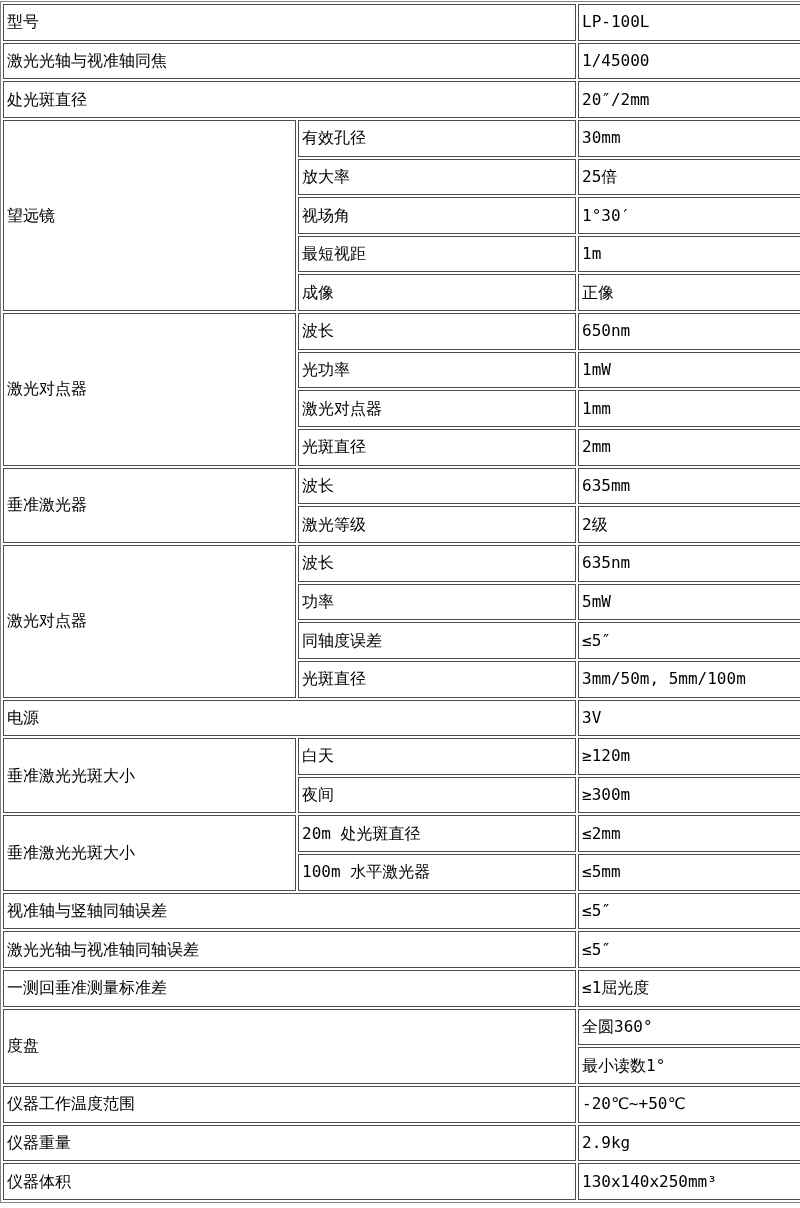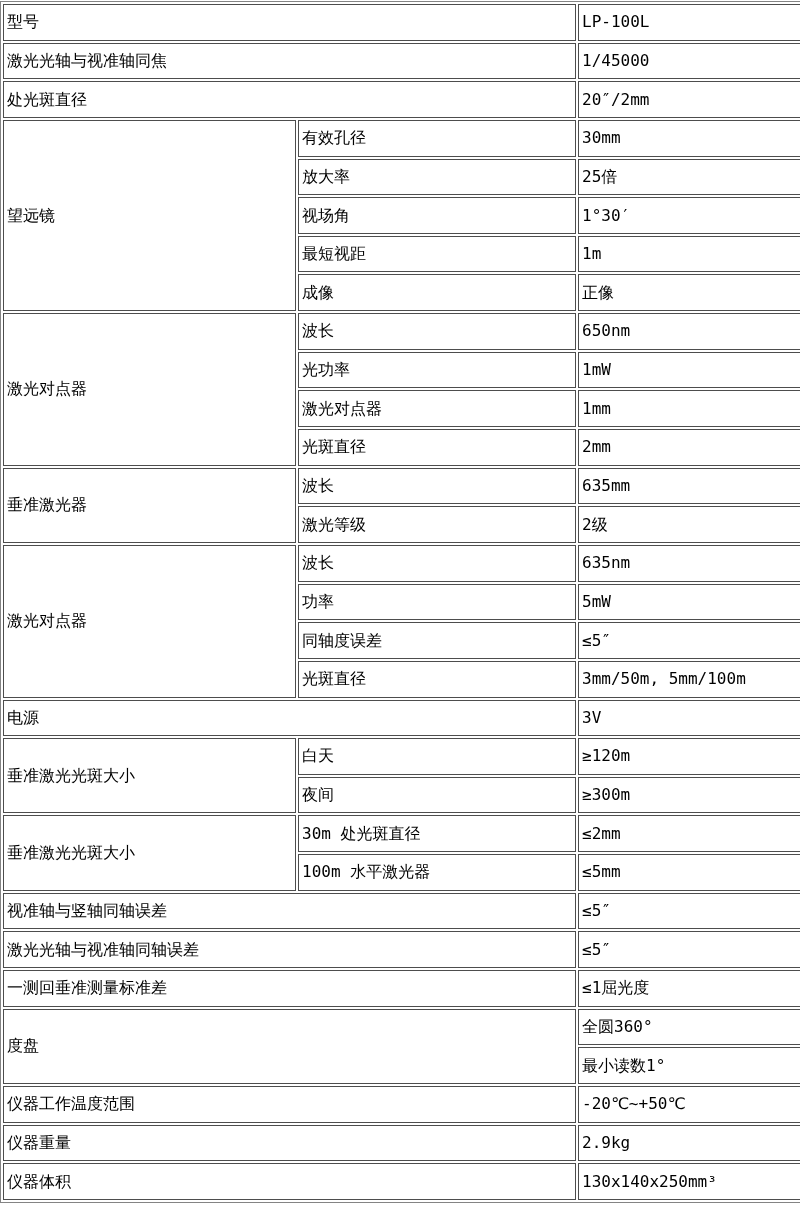--- a/index.html
+++ b/index.html
@@ -146,21 +146,21 @@
         <td>白天</td>
         <td>≥120m</td>
       </tr>
       <tr>
         <td>夜间</td>
         <td>≥300m</td>
       </tr>
 
       <tr>
         <td rowspan="2">垂准激光光斑大小</td>
-        <td>30m 处光斑直径</td>
+        <td>20m 处光斑直径</td>
         <td>≤2mm</td>
       </tr>
       <tr>
         <td>100m 水平激光器</td>
         <td>≤5mm</td>
       </tr>
 
       <tr>
         <td colspan="2">视准轴与竖轴同轴误差</td>
         <td>≤5″</td>

